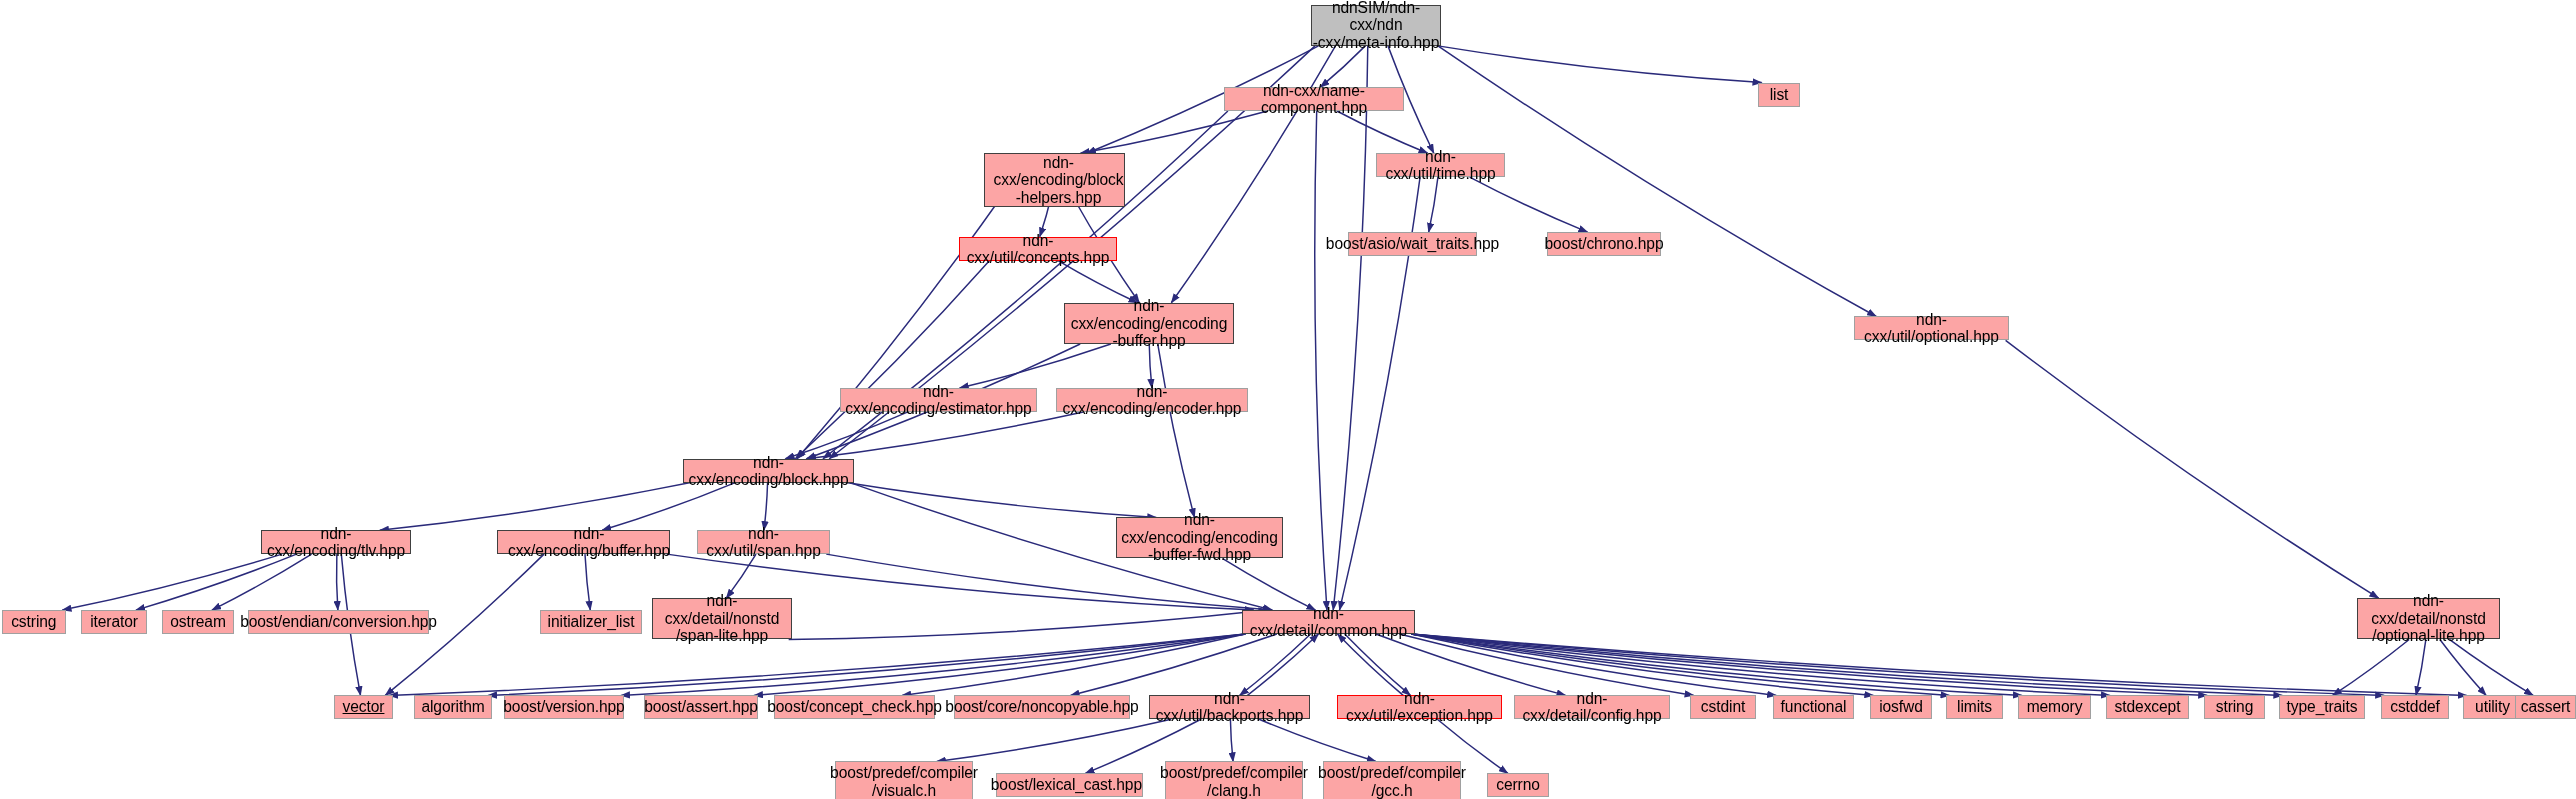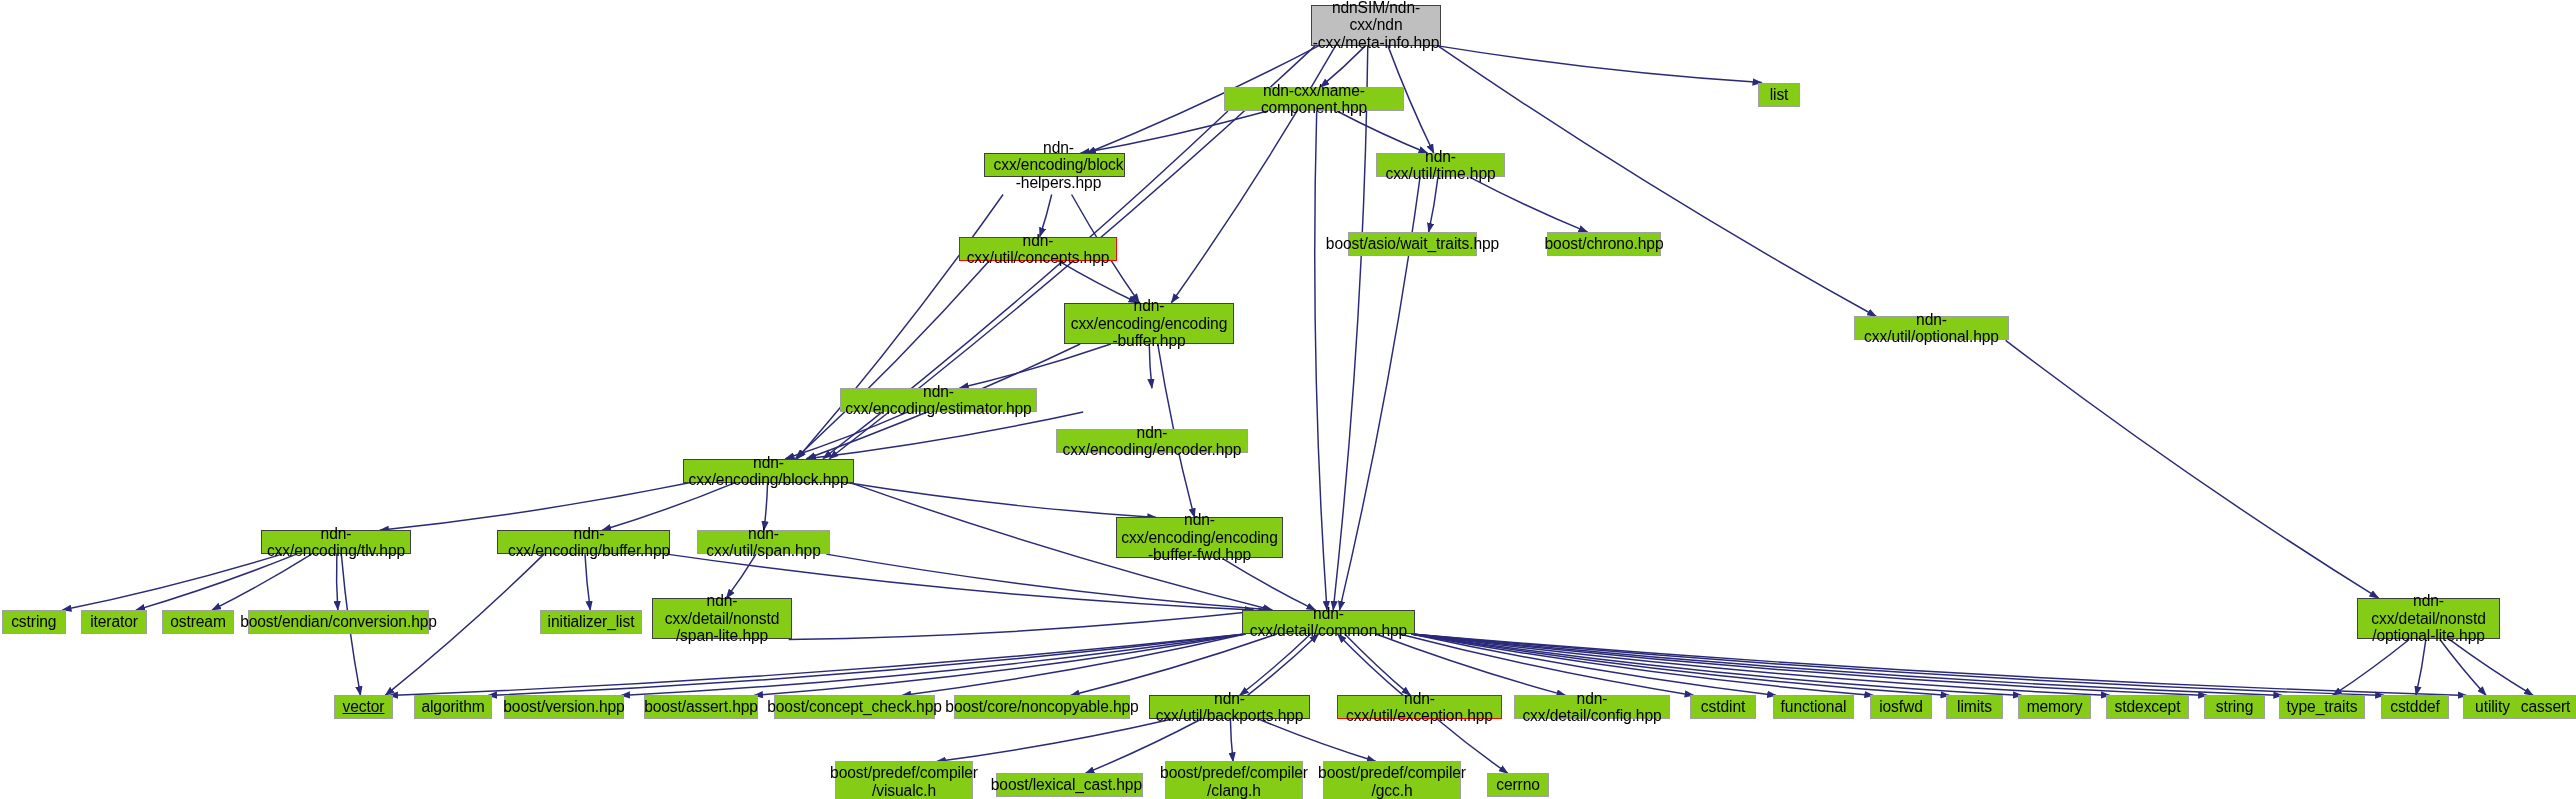--- a/index.html
+++ b/index.html
@@ -1,20 +1,20 @@
 <!DOCTYPE html>
 <html style="font-size:14.7px"><head>
 <meta charset="utf-8">
 <style>
   html,body{margin:0;padding:0;background:#ffffff;}
   #graph{position:relative;width:2576px;height:800px;background:#ffffff;
          font-family:"Liberation Sans", sans-serif;}
   #edges{position:absolute;left:0;top:0;width:2576px;height:800px;}
   .node{position:absolute;box-sizing:border-box;display:flex;align-items:center;
-        justify-content:center;text-align:center;background:#84cc16;
+        justify-content:center;text-align:center;background:#fca5a5;
         border:0.9px solid #a0a0a0;color:#000000;font-size:15.6px;line-height:1.12;
         white-space:pre-line;letter-spacing:-0.1px;}
   .node.thick{border:1.8px solid #404040;}
   .node.red{border:1.8px solid #ff0000;}
   .node.root{background:#bfbfbf;border:1.8px solid #404040;}
 </style>
 </head>
 <body>
 
 <div id="graph">
@@ -100,30 +100,30 @@
         <path d="M2670.9,697.0 Q2715.1,729.7 2762.3,758.0" marker-end="url(#arrow)" stroke="#2a2a7a"></path>
         <path d="M2627.1,697.0 Q2586.8,729.5 2543.6,758.0" marker-end="url(#arrow)" stroke="#2a2a7a"></path>
       </g>
   </svg>
   <div id="node-layer">
       <div class="node root" style="left: 1311px; top: 4.6px; width: 130px; height: 41px;"><span>ndnSIM/ndn-cxx/ndn
 -cxx/meta-info.hpp</span></div>
       <div class="node" style="left: 1758px; top: 83px; width: 42px; height: 24px;"><span>list</span></div>
       <div class="node" style="left: 1224px; top: 87px; width: 180px; height: 24px;"><span>ndn-cxx/name-component.hpp</span></div>
       <div class="node" style="left: 1376px; top: 153px; width: 129px; height: 24px;"><span>ndn-cxx/util/time.hpp</span></div>
-      <div class="node thick" style="left: 984px; top: 153px; width: 141px; height: 24px; padding-left: 8px;"><span>ndn-cxx/encoding/block
+      <div class="node thick" style="left: 984px; top: 153px; width: 141px; height: 54px; padding-left: 8px;"><span>ndn-cxx/encoding/block
 -helpers.hpp</span></div>
       <div class="node" style="left: 1348px; top: 232px; width: 129px; height: 24px;"><span>boost/asio/wait_traits.hpp</span></div>
       <div class="node" style="left: 1547px; top: 232px; width: 114px; height: 24px;"><span>boost/chrono.hpp</span></div>
       <div class="node red" style="left: 959px; top: 237px; width: 158px; height: 24px;"><span>ndn-cxx/util/concepts.hpp</span></div>
       <div class="node thick" style="left: 1064px; top: 303px; width: 170px; height: 41px;"><span>ndn-cxx/encoding/encoding
 -buffer.hpp</span></div>
       <div class="node" style="left: 1854px; top: 316px; width: 155px; height: 24px;"><span>ndn-cxx/util/optional.hpp</span></div>
       <div class="node" style="left: 840px; top: 388px; width: 197px; height: 24px;"><span>ndn-cxx/encoding/estimator.hpp</span></div>
-      <div class="node" style="left: 1056px; top: 388px; width: 192px; height: 24px; margin-top: 41px;"><span>ndn-cxx/encoding/encoder.hpp</span></div>
+      <div class="node" style="left: 1056px; top: 388px; width: 192px; height: 24px;"><span>ndn-cxx/encoding/encoder.hpp</span></div>
       <div class="node thick" style="left: 683px; top: 459px; width: 171px; height: 24px;"><span>ndn-cxx/encoding/block.hpp</span></div>
       <div class="node thick" style="left: 261px; top: 530px; width: 150px; height: 24px;"><span>ndn-cxx/encoding/tlv.hpp</span></div>
       <div class="node thick" style="left: 497px; top: 530px; width: 173px; height: 24px; padding-left: 11px;"><span>ndn-cxx/encoding/buffer.hpp</span></div>
       <div class="node" style="left: 697px; top: 530px; width: 133px; height: 24px;"><span>ndn-cxx/util/span.hpp</span></div>
       <div class="node thick" style="left: 1116px; top: 517px; width: 167px; height: 41px;"><span>ndn-cxx/encoding/encoding
 -buffer-fwd.hpp</span></div>
       <div class="node" style="left: 1.8px; top: 610px; width: 64px; height: 24px;"><span>cstring</span></div>
       <div class="node" style="left: 81px; top: 610px; width: 66px; height: 24px;"><span>iterator</span></div>
       <div class="node" style="left: 162px; top: 610px; width: 72px; height: 24px;"><span>ostream</span></div>
       <div class="node" style="left: 248px; top: 610px; width: 181px; height: 24px;"><span>boost/endian/conversion.hpp</span></div>

